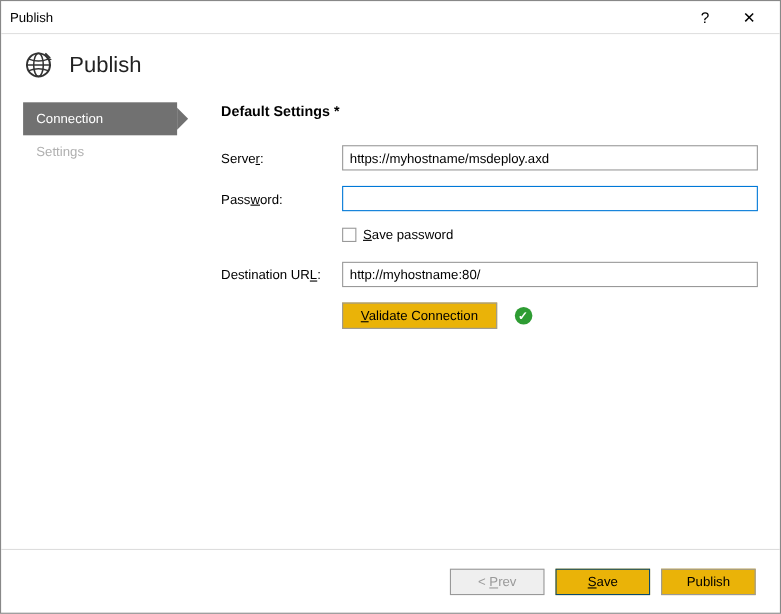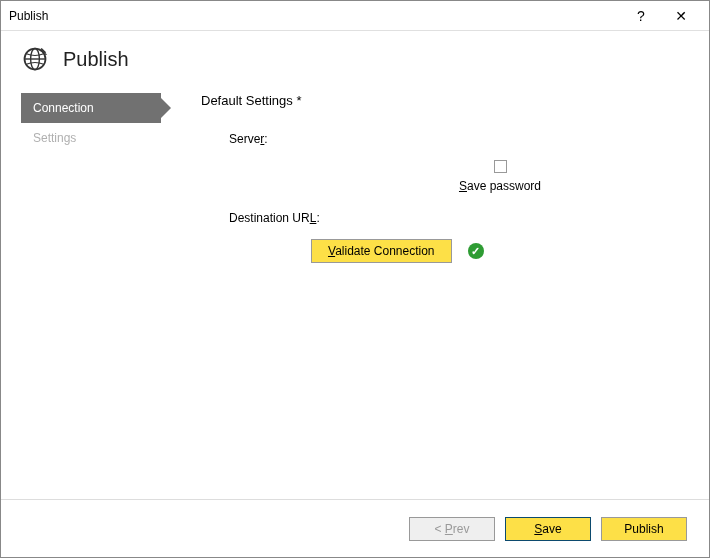--- a/index.html
+++ b/index.html
@@ -63,28 +63,27 @@
     position: absolute;
     right: -10px;
     top: 5px;
     border-left: 10px solid #717171;
     border-top: 10px solid transparent;
     border-bottom: 10px solid transparent;
   }
   .main { flex: 1; }
   .main h2 {
     font-size: 13px;
-    font-weight: 400;
+    font-weight: 700;
     margin: 0 0 24px 0;
   }
   .form-row {
     display: flex;
     align-items: center;
     margin-bottom: 14px;
-    margin-left: 28px;
   }
   .form-row label {
     width: 110px;
     font-size: 12px;
   }
   .form-row input[type="text"], .form-row input[type="password"] {
     flex: 1;
     height: 23px;
     border: 1px solid #999;
     padding: 0 6px;
@@ -94,39 +93,38 @@
   }
   .pw-focus {
     border: 1px solid #0078d7 !important;
   }
   .checkbox-row {
     display: flex;
     align-items: center;
     margin-left: 110px;
     margin-bottom: 18px;
     gap: 6px;
-    flex-direction: column;
   }
   .checkbox-row input[type="checkbox"]{
     width:13px;height:13px;margin:0;
     border:1px solid #999;appearance:none;background:#fff;
   }
   .validate-row {
     display: flex;
     align-items: center;
     margin-left: 110px;
     gap: 16px;
     margin-top: 6px;
   }
   .btn {
     height: 24px;
     min-width: 80px;
     padding: 0 16px;
     border: 1px solid #999;
-    background: #fde047;
+    background: #eab308;
     font-family: inherit;
     font-size: 12px;
     cursor: pointer;
   }
   .btn.default {
     border: 1px solid #0c4a6e;
   }
   .btn:disabled {
     color: #9a9a9a;
     background: #efefef;
@@ -185,32 +183,38 @@
     <div class="sidebar-item">
       <span>Settings</span>
     </div>
   </div>
 
   <div class="main">
     <h2>Default Settings *</h2>
 
     <div class="form-row">
       <label>Serve<u class="mn">r</u>:</label>
-    </div>
-
-
-
+      <input type="text" value="https://myhostname/msdeploy.axd" style="">
+    </div>
+
+
+
+    <div class="form-row">
+      <label>Pass<u class="mn">w</u>ord:</label>
+      <input type="password" class="pw-focus" value="" style="">
+    </div>
 
     <div class="checkbox-row">
       <input type="checkbox" style="">
       <label><u class="mn">S</u>ave password</label>
     </div>
 
     <div class="form-row">
       <label>Destination UR<u class="mn">L</u>:</label>
+      <input type="text" value="http://myhostname:80/" style="">
     </div>
 
     <div class="validate-row">
       <button class="btn"><u class="mn">V</u>alidate Connection</button>
       <span class="success-icon">✓</span>
     </div>
   </div>
 </div>
 
 <div class="footer">

